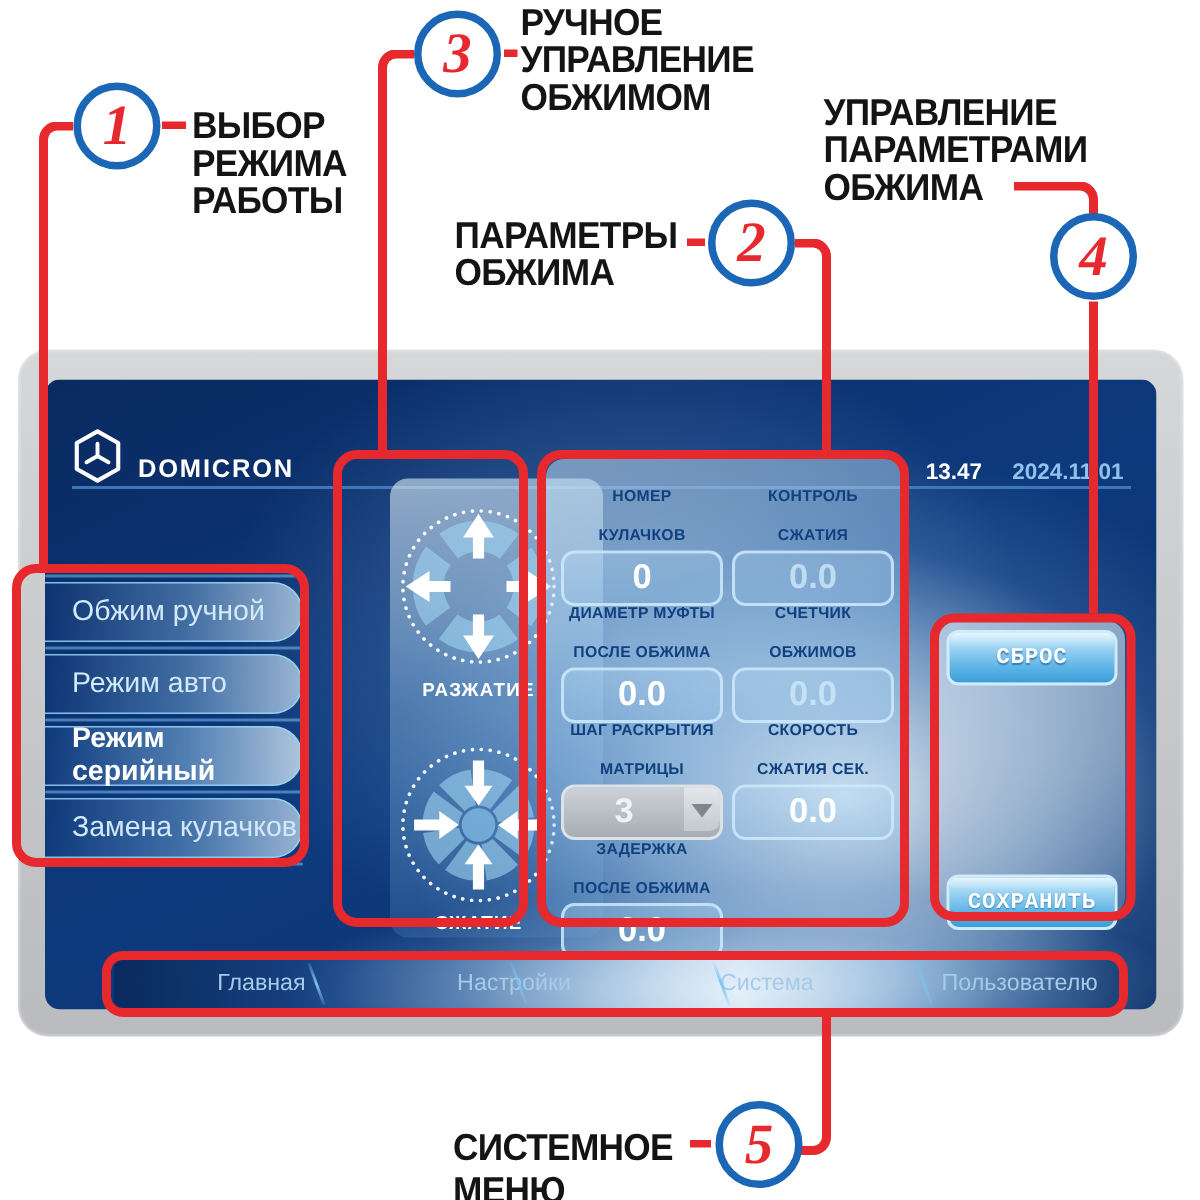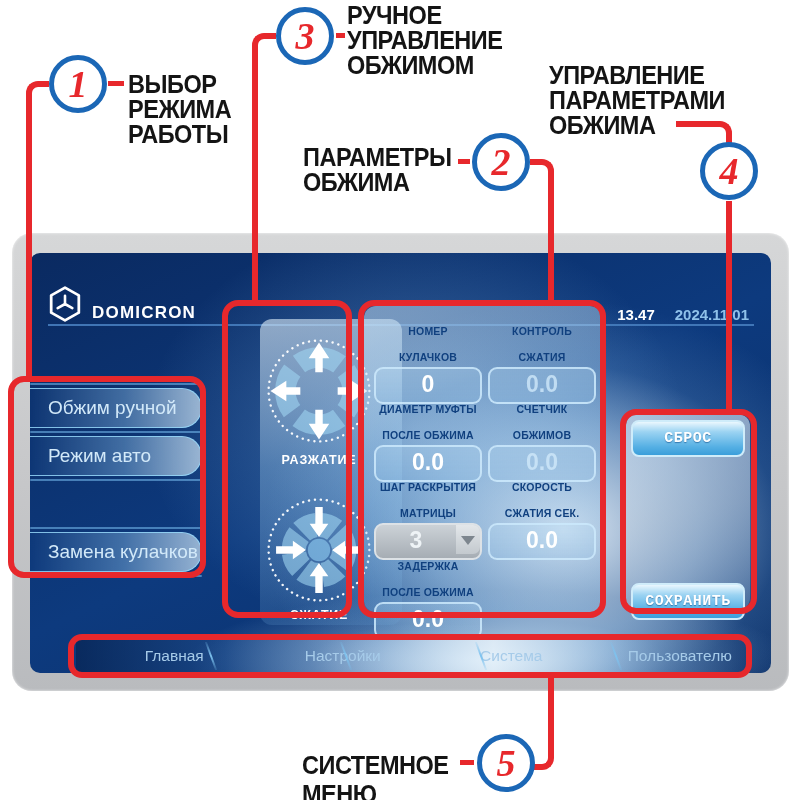--- a/index.html
+++ b/index.html
@@ -110,20 +110,21 @@
         <div class="clock">13.47</div>
         <div class="date">2024.11.01</div>
       </div>
       <div class="abs hdr-line"></div>
 
       <div class="abs mode-line" style="top:130px;"></div>
       <div class="abs mode-btn" style="top:135px;">Обжим ручной</div>
       <div class="abs mode-line" style="top:178px;"></div>
       <div class="abs mode-btn" style="top:183px;">Режим авто</div>
       <div class="abs mode-line" style="top:226px;"></div>
+      <div class="abs mode-btn active" style="top:231px;">Режим серийный</div>
       <div class="abs mode-line" style="top:274px;"></div>
       <div class="abs mode-btn" style="top:279px;">Замена кулачков</div>
       <div class="abs mode-line" style="top:322px;"></div>
 
       <div class="abs panel ctrl-panel">
         <svg class="wheel" style="top:16px;" viewBox="0 0 120 120">
           <circle class="dotring" cx="60" cy="60" r="54"></circle>
           <circle cx="60" cy="60" r="36" fill="none" stroke="rgba(158,211,240,.6)" stroke-width="22" stroke-dasharray="46.5 10.05" stroke-dashoffset="23.25"></circle>
           <g fill="#fff">
             <path d="M60 8 L71 25 L64 25 L64 40 L56 40 L56 25 L49 25 Z"></path>

